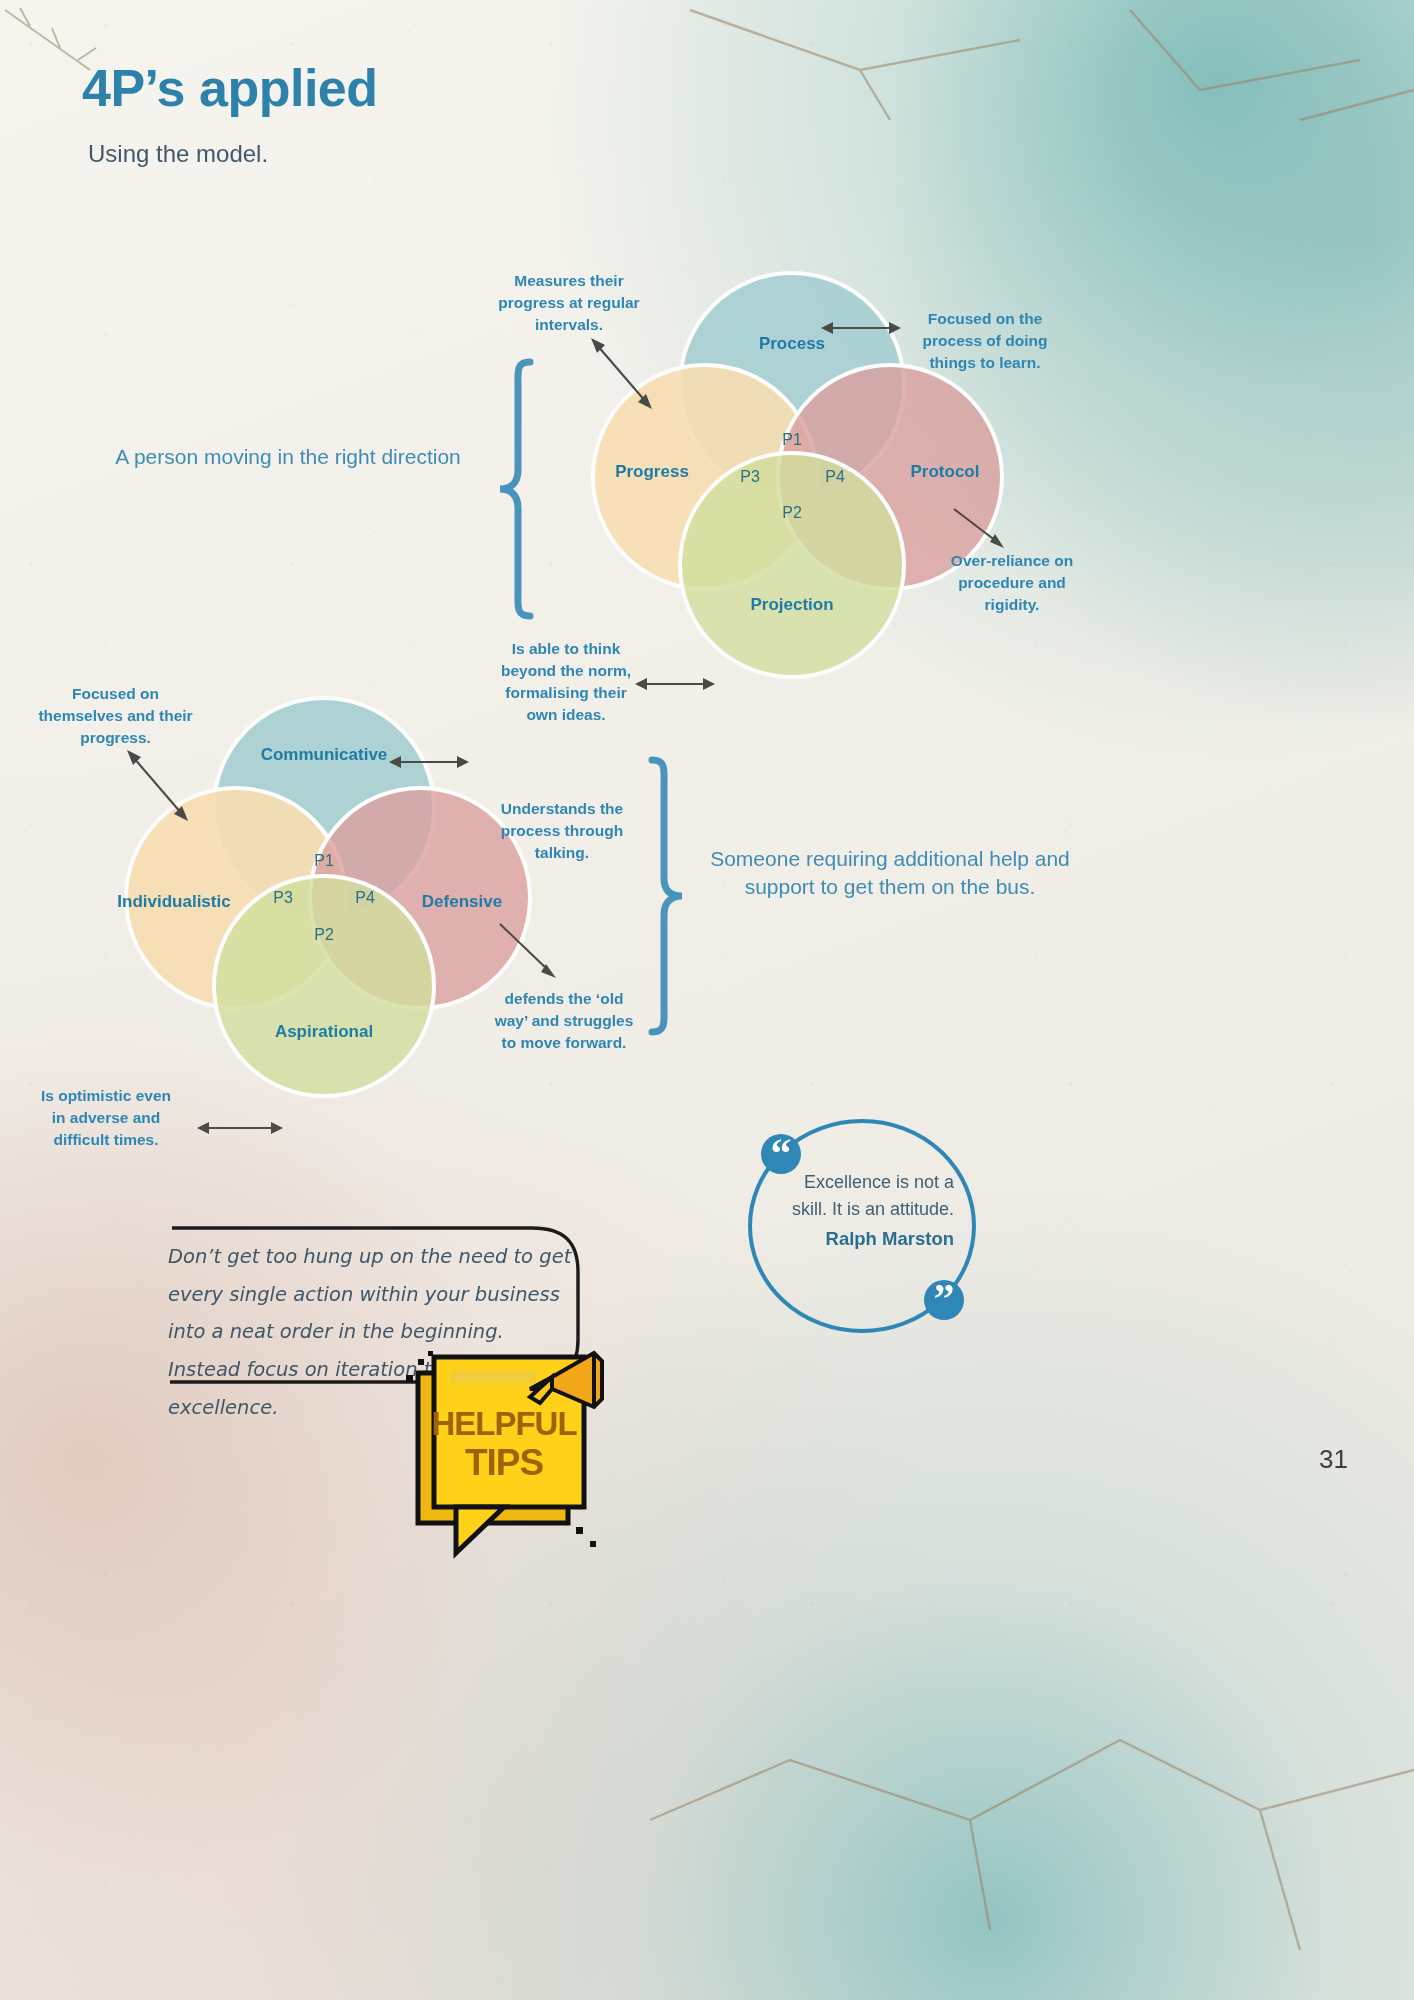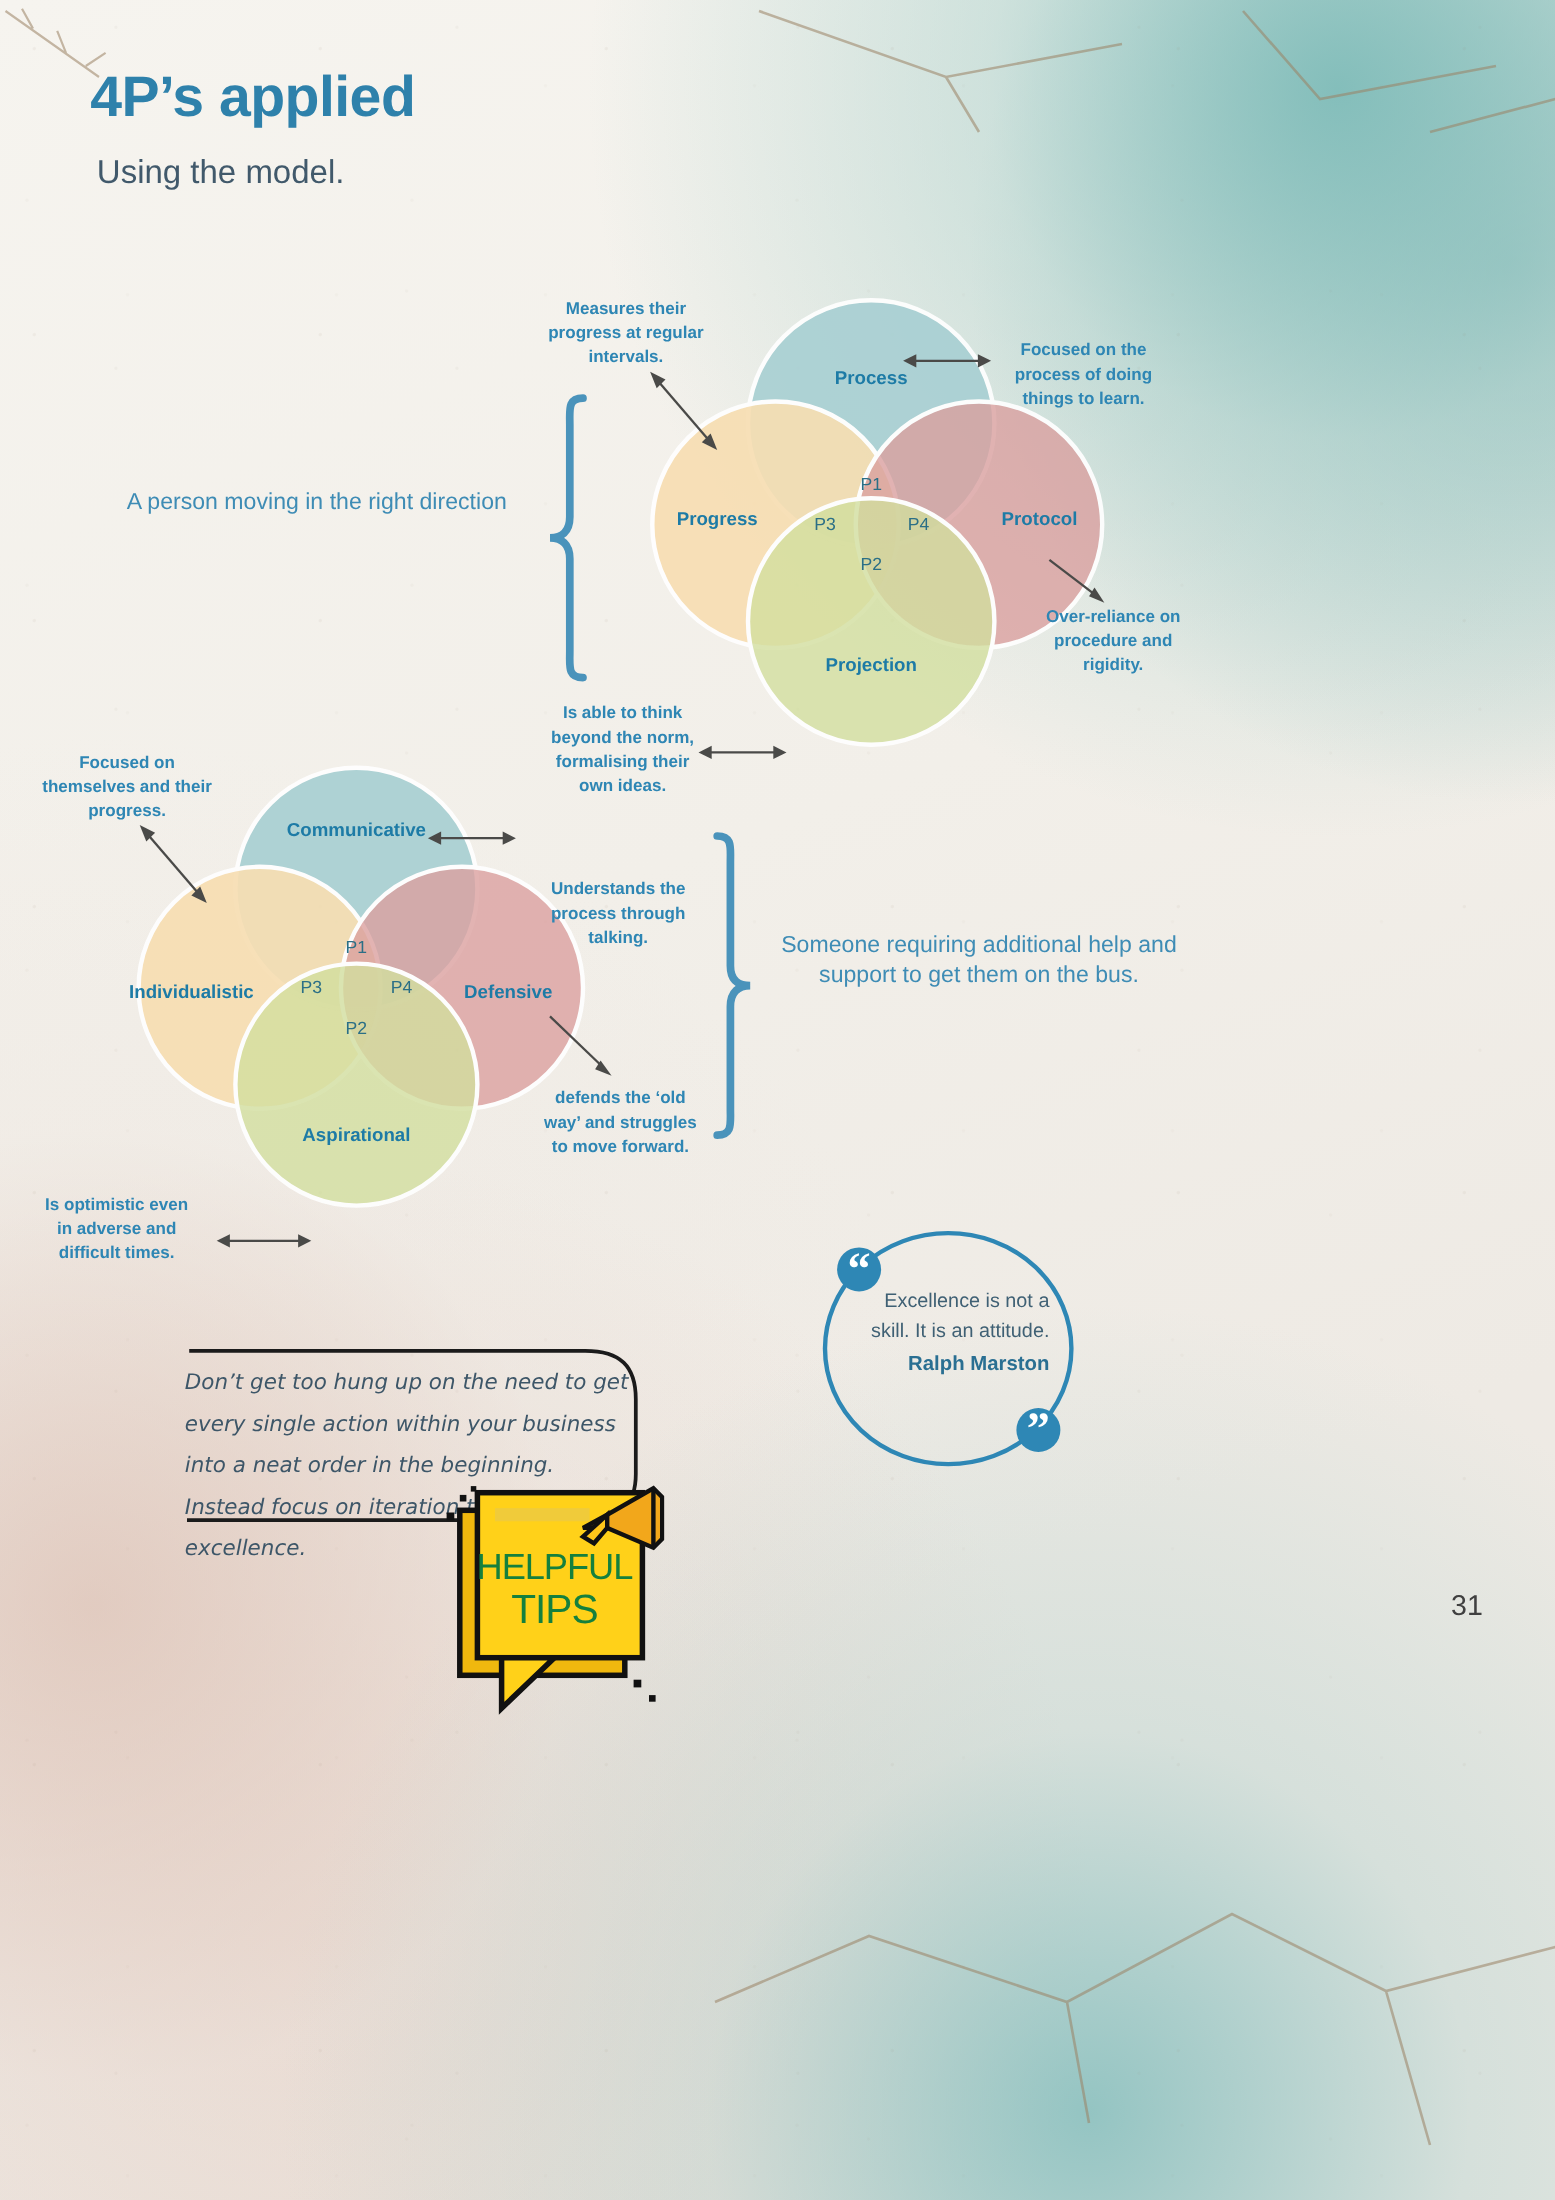--- a/index.html
+++ b/index.html
@@ -32,21 +32,21 @@
   }
   .twig{position:absolute;stroke:#9b8264;fill:none;opacity:.55;}
 
   
   .page-title{
     position:absolute;left:82px;top:58px;
     font-size:52px;font-weight:bold;color:#2e81ab;letter-spacing:-.5px;
   }
   .page-subtitle{
     position:absolute;left:88px;top:140px;
-    font-size:30px;color:#41596b;
+    font-size:24px;color:#41596b;
   }
 
   
   .venn{position:absolute;}
   .venn svg{display:block;overflow:visible;}
   .vlabel{
     font-family:"Liberation Sans", sans-serif;
     font-weight:bold;fill:#1d7ba6;
   }
   .plabel{
@@ -89,22 +89,22 @@
   .tip-text{
     position:absolute;left:168px;top:1238px;width:412px;
     font-family:"DejaVu Sans", sans-serif;
     font-size:19.5px;font-style:italic;color:#3d5668;line-height:1.93;
   }
   .tip-line{position:absolute;overflow:visible;}
   .tip-line path{fill:none;stroke:#1b1b1b;stroke-width:3.4;}
   .tips-badge{position:absolute;left:404px;top:1345px;width:200px;height:215px;}
   .tips-label{
     position:absolute;left:0;right:0;top:62px;text-align:center;
-    font-family:"Liberation Sans", sans-serif;color:#15803d;
-    font-weight:normal;line-height:1;
+    font-family:"Liberation Sans", sans-serif;color:#a16207;
+    font-weight:bold;line-height:1;
   }
   .tips-label .l1{display:block;font-size:33px;letter-spacing:-1px;}
   .tips-label .l2{display:block;font-size:37px;letter-spacing:-1px;margin-top:4px;}
 
   .page-number{
     position:absolute;right:66px;top:1444px;
     font-size:26px;color:#404040;
   }
 </style>
 </head>

